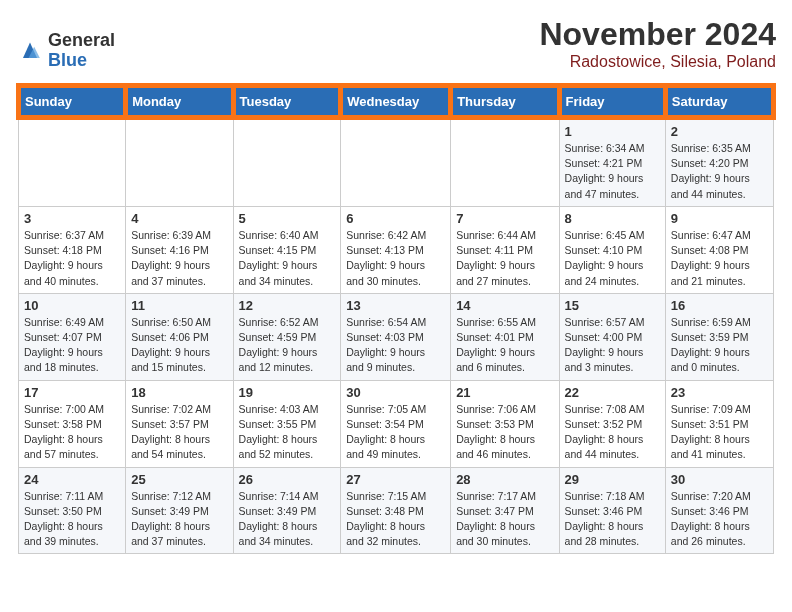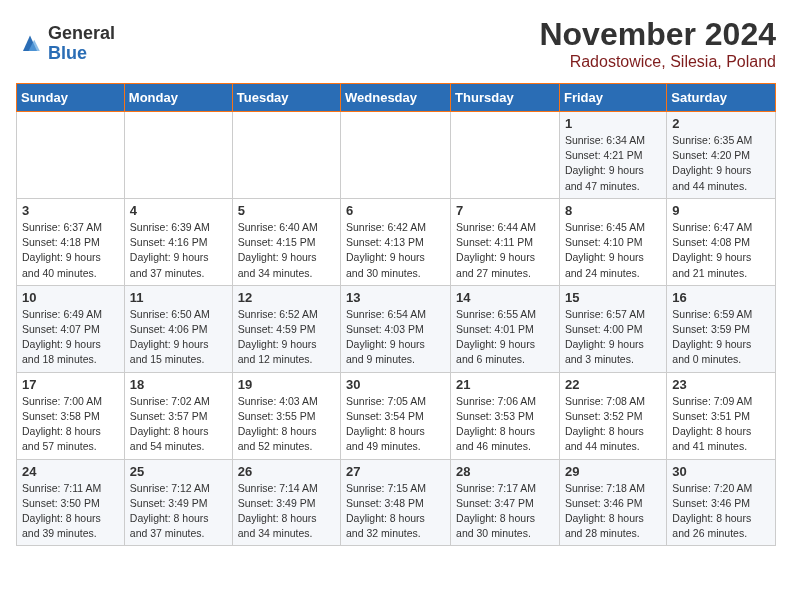--- a/index.html
+++ b/index.html
@@ -6,21 +6,21 @@
     body {
       font-family: Arial, sans-serif;
       background: #fff;
       width: 792px;
       min-height: 612px;
       padding: 16px;
     }
     .header {
       display: flex;
       justify-content: space-between;
-      align-items: center;
+      align-items: flex-end;
       margin-bottom: 12px;
     }
     .logo {
       display: flex;
       align-items: center;
       gap: 4px;
     }
     .logo-text {
       font-size: 18px;
       font-weight: bold;
@@ -49,21 +49,21 @@
       width: 100%;
       border-collapse: collapse;
     }
     thead tr th {
       background: #2a6db5;
       color: #fff;
       font-size: 13px;
       font-weight: bold;
       padding: 6px 4px;
       text-align: left;
-      border: 1px solid #f97316;
+      border: 5px solid #f97316;
     }
     tbody tr td {
       border: 1px solid #ccc;
       vertical-align: top;
       padding: 4px 5px;
       font-size: 11px;
       color: #333;
       height: 80px;
       width: 113px;
       background: #fff;

